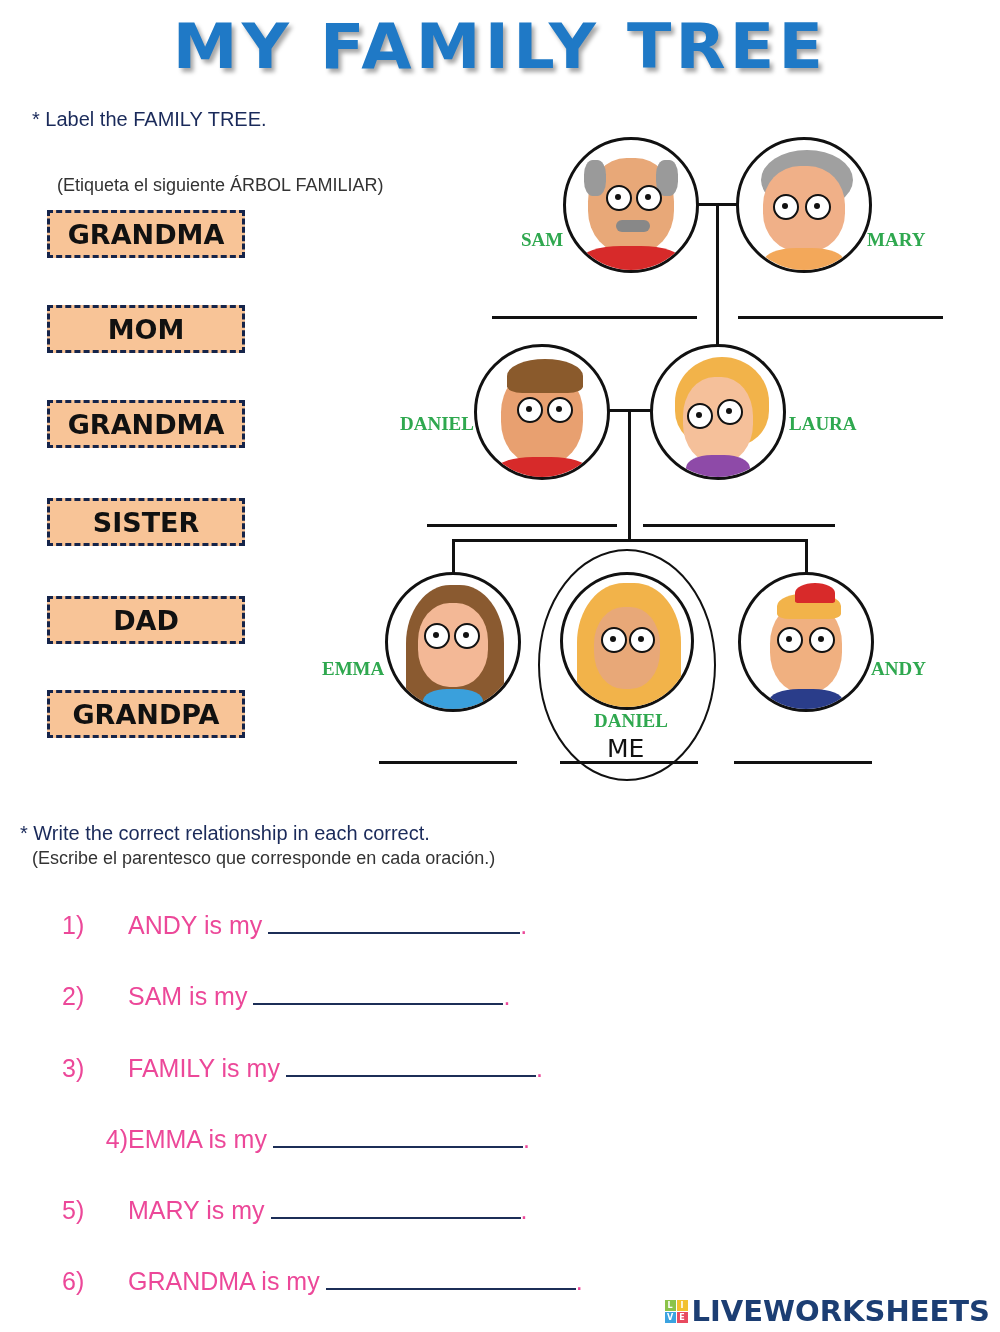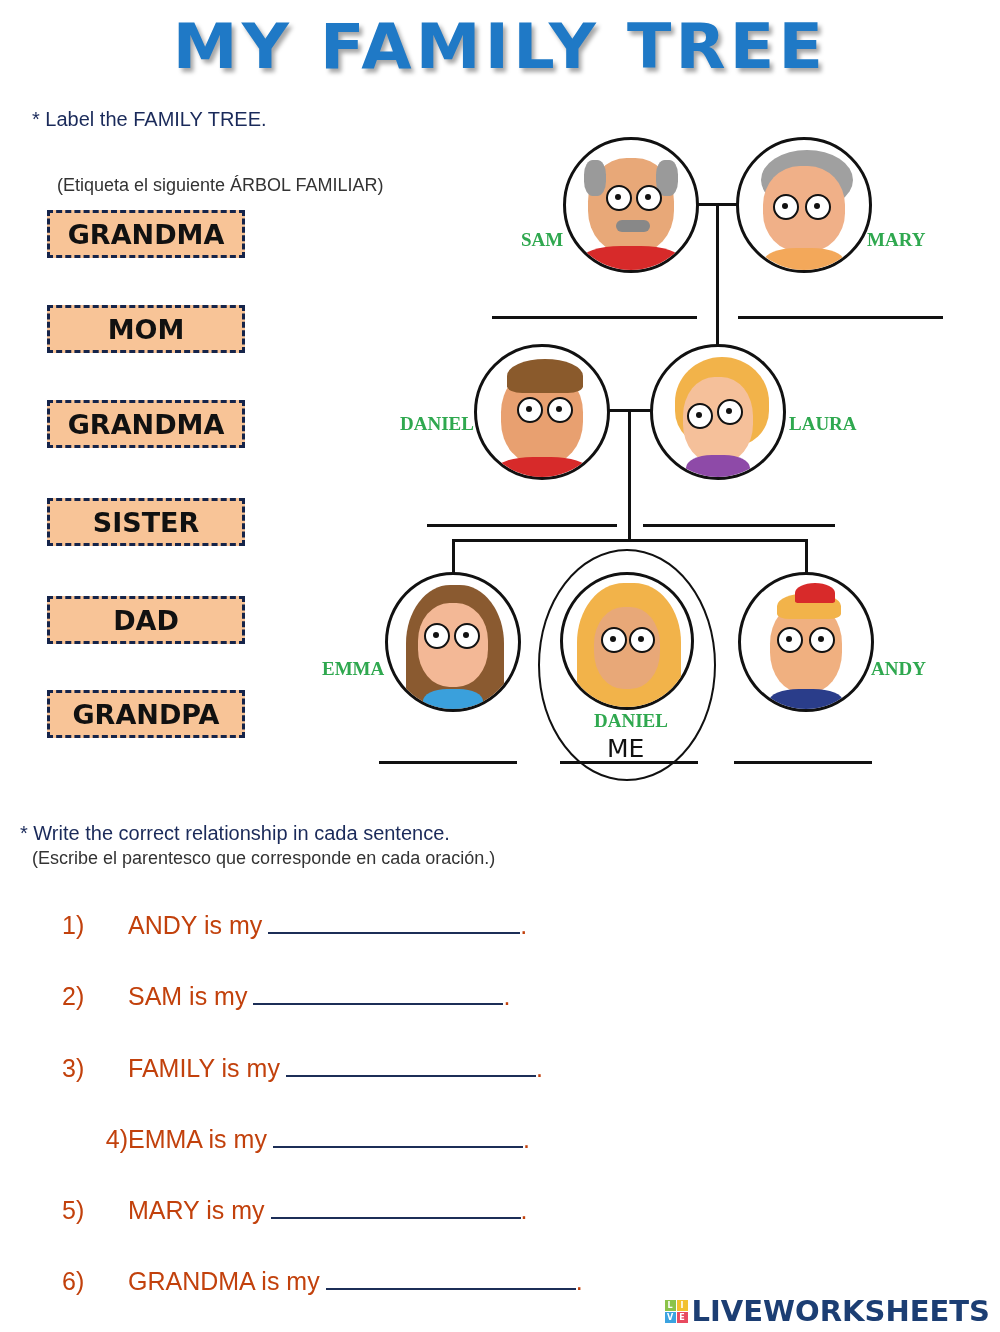--- a/index.html
+++ b/index.html
@@ -5,21 +5,21 @@
   html,body{margin:0;padding:0;background:#fff;}
   body{width:1000px;height:1332px;position:relative;overflow:hidden;font-family:"Liberation Sans",sans-serif;}
   .abs{position:absolute;}
   .title{left:0;width:1000px;top:10px;text-align:center;font-family:"DejaVu Sans",sans-serif;font-weight:bold;font-size:62px;color:#1f79c6;letter-spacing:4px;text-shadow:3px 4px 4px rgba(0,0,0,.35);transform:scaleX(1.05);}
   .instr{color:#1a2a5a;font-weight:normal;font-size:20px;}
   .sub{color:#333;font-size:18px;}
   .card{left:47px;width:198px;height:48px;background:#f8c497;border:3px dashed #15244a;box-sizing:border-box;display:flex;align-items:center;justify-content:center;font-weight:bold;font-size:27px;color:#111;font-family:"DejaVu Sans",sans-serif;}
   .circle{border:3px solid #111;border-radius:50%;background:#fff;box-sizing:border-box;overflow:hidden;}
   .name{color:#2fa84f;font-weight:bold;font-size:19px;font-family:Liberation Serif, serif;}
   .line{background:#111;}
-  .q{left:62px;font-size:25px;color:#c2410c;font-family:"Liberation Sans",sans-serif;}
+  .q{left:62px;font-size:25px;color:#ec4899;font-family:"Liberation Sans",sans-serif;}
   .q .num{display:inline-block;width:66px;}
   .blank{display:inline-block;border-bottom:2px solid #1c2e57;width:250px;height:22px;vertical-align:baseline;margin-left:6px;}
   .logo{right:10px;top:1294px;font-weight:bold;font-size:29px;color:#1c3e73;font-family:"DejaVu Sans",sans-serif;display:flex;align-items:center;gap:4px;}
   .logo .blocks{display:grid;grid-template-columns:11px 11px;gap:1px;}
   .logo .blocks span{width:11px;height:11px;font-size:8px;color:#fff;text-align:center;line-height:11px;}
   .face{position:absolute;left:50%;transform:translateX(-50%);border-radius:45%;}
   .shirt{position:absolute;left:50%;bottom:-10px;transform:translateX(-50%);border-radius:40% 40% 0 0;}
   .eye{position:absolute;width:22px;height:22px;background:#fff;border:2px solid #111;border-radius:50%;}
   .eye::after{content:"";position:absolute;width:6px;height:6px;background:#111;border-radius:50%;left:7px;top:7px;}
   .hair{position:absolute;}
@@ -117,21 +117,21 @@
   <div class="eye" style="left:36px;top:52px;"></div>
   <div class="eye" style="left:68px;top:52px;"></div>
   <div class="shirt" style="width:74px;height:30px;background:#2a3d8a;"></div>
 </div>
 <div class="abs name" style="left:871px;top:658px;">ANDY</div>
 
 <div class="abs line" style="left:379px;top:761px;width:138px;height:3px;"></div>
 <div class="abs line" style="left:560px;top:761px;width:138px;height:3px;"></div>
 <div class="abs line" style="left:734px;top:761px;width:138px;height:3px;"></div>
 
-<div class="abs instr" style="left:20px;top:822px;">* Write the correct relationship in cada sentence.</div>
+<div class="abs instr" style="left:20px;top:822px;">* Write the correct relationship in each correct.</div>
 <div class="abs sub" style="left:32px;top:848px;">(Escribe el parentesco que corresponde en cada oración.)</div>
 
 <div class="abs q" style="top:910px;">
   <span class="num">1)</span><span>ANDY is my</span><span class="blank" style="width:252px;"></span><span>.</span>
 </div>
 <div class="abs q" style="top:981px;">
   <span class="num">2)</span><span>SAM is my</span><span class="blank"></span><span>.</span>
 </div>
 <div class="abs q" style="top:1053px;">
   <span class="num">3)</span><span>FAMILY is my</span><span class="blank"></span><span>.</span>

